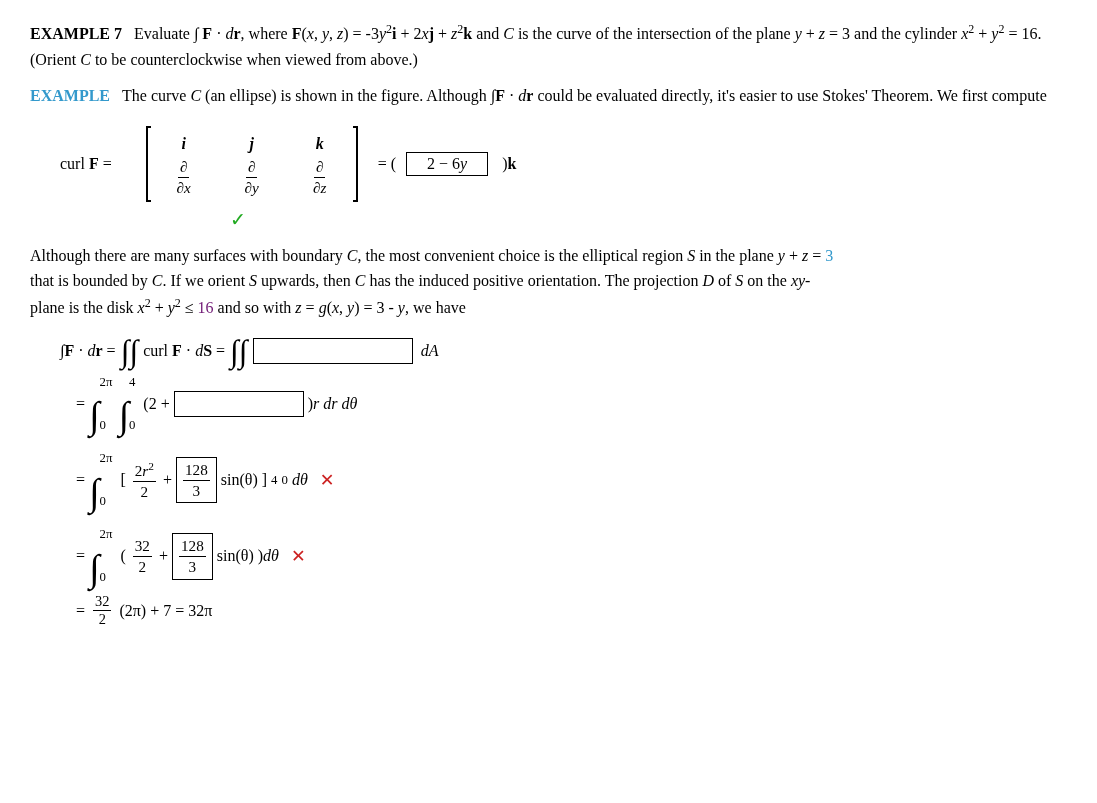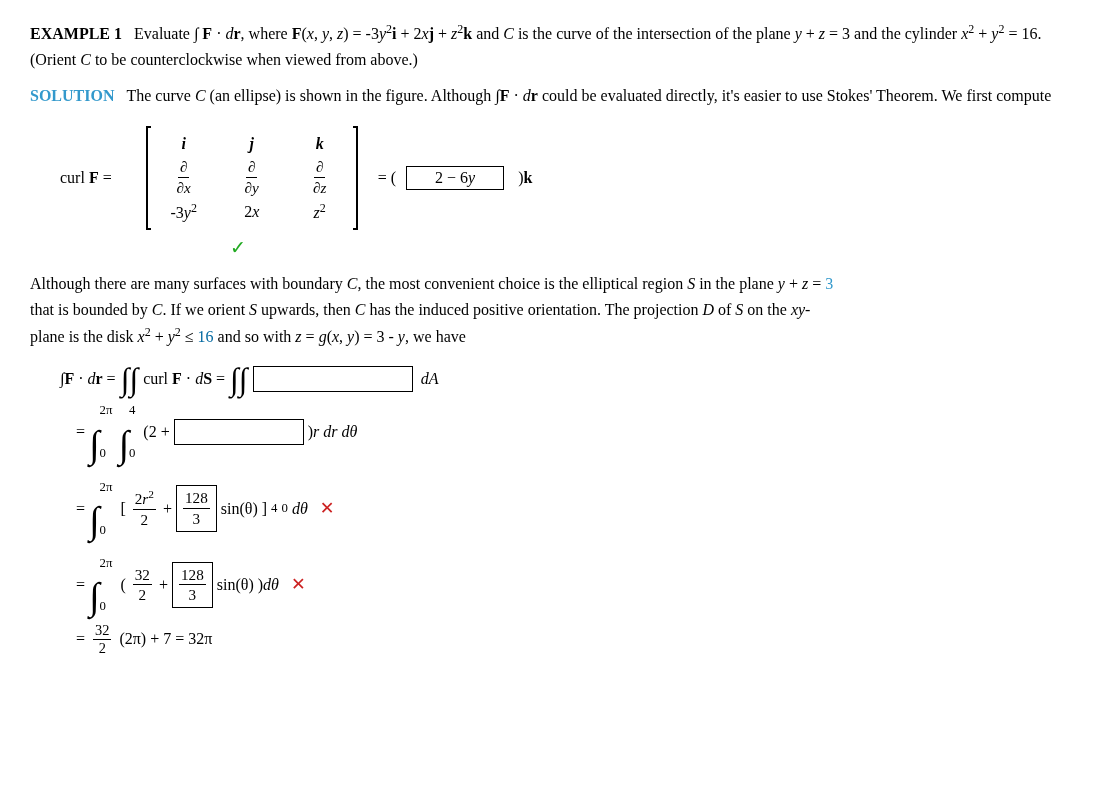--- a/index.html
+++ b/index.html
@@ -67,21 +67,21 @@
       vertical-align: middle;
       font-size: 0.95em;
     }
     .frac .num { border-bottom: 1px solid #000; padding: 0 2px; line-height: 1.3; }
     .frac .den { padding: 0 2px; line-height: 1.3; }
 
     
     .result-box {
       display: inline-block;
       border: 1.5px solid #000;
-      padding: 2px 24px;
+      padding: 2px 16px;
       min-width: 80px;
       text-align: left;
     }
 
     
     .check-mark { color: #22aa22; font-size: 1.2em; }
     .x-mark { color: #cc2222; font-size: 1.1em; }
 
     
     .integral-block {
@@ -92,27 +92,27 @@
       align-items: center;
       gap: 4px;
       margin-bottom: 8px;
       flex-wrap: nowrap;
     }
   </style>
 </head>
 <body>
 
 <p class="paragraph">
-  <span class="example-title">EXAMPLE 1</span>
+  <span class="example-title">EXAMPLE 7</span>
   &nbsp;&nbsp;Evaluate ∫ <b>F</b> · <i>d</i><b>r</b>, where <b>F</b>(<i>x</i>, <i>y</i>, <i>z</i>) = -3<i>y</i><sup>2</sup><b>i</b> + 2<i>x</i><b>j</b> + <i>z</i><sup>2</sup><b>k</b> and <i>C</i> is the curve of the intersection of the plane <i>y</i> + <i>z</i>
   = 3 and the cylinder <i>x</i><sup>2</sup> + <i>y</i><sup>2</sup> = 16. (Orient <i>C</i> to be counterclockwise when viewed from above.)
 </p>
 
 <p class="paragraph">
-  <span class="solution-label" style="color:#3399cc;">SOLUTION</span>
+  <span class="solution-label" style="color:#3399cc;">EXAMPLE</span>
   &nbsp;&nbsp;The curve <i>C</i> (an ellipse) is shown in the figure. Although ∫<b>F</b> · <i>d</i><b>r</b> could be evaluated directly, it's easier to use
   Stokes' Theorem. We first compute
 </p>
 
 <div class="curl-row">
   <span class="curl-label">curl <b>F</b> =</span>
 
   <div style="display:inline-flex; align-items:center; border-left:2px solid #000; border-top:0; border-bottom:0; padding-left:0;">
   </div>
 
@@ -138,40 +138,35 @@
         </span>
       </div>
       <div class="matrix-cell">
         <span class="frac">
           <span class="num">∂</span>
           <span class="den">∂<i>z</i></span>
         </span>
       </div>
     </div>
 
-    <div class="matrix-row">
-      <div class="matrix-cell">-3<i>y</i><sup>2</sup></div>
-      <div class="matrix-cell">2<i>x</i></div>
-      <div class="matrix-cell"><i>z</i><sup>2</sup></div>
-    </div>
   </div>
 
   <span>&nbsp;= (</span>
   <span class="result-box">&nbsp;2 − 6<i>y</i>&nbsp;</span>
   <span>&nbsp;)<b>k</b></span>
 </div>
 
 <div style="margin-left: 200px; margin-top: 4px; margin-bottom: 12px;">
   <span class="check-mark">✓</span>
 </div>
 
 <p class="paragraph">
   Although there are many surfaces with boundary <i>C</i>, the most convenient choice is the elliptical region <i>S</i> in the plane <i>y</i> + <i>z</i> = <span style="color:#3399cc;">3</span><br>
   that is bounded by <i>C</i>. If we orient <i>S</i> upwards, then <i>C</i> has the induced positive orientation. The projection <i>D</i> of <i>S</i> on the <i>xy</i>-<br>
-  plane is the disk <i>x</i><sup>2</sup> + <i>y</i><sup>2</sup> ≤ <span style="color:#0369a1;">16</span> and so with <i>z</i> = <i>g</i>(<i>x</i>, <i>y</i>) = 3 - <i>y</i>, we have
+  plane is the disk <i>x</i><sup>2</sup> + <i>y</i><sup>2</sup> ≤ <span style="color:#701a75;">16</span> and so with <i>z</i> = <i>g</i>(<i>x</i>, <i>y</i>) = 3 - <i>y</i>, we have
 </p>
 
 <div class="integral-block">
 
   <div class="int-line">
     <span>∫<b>F</b> · <i>d</i><b>r</b> =</span>
     <span style="font-size:2em; line-height:1; margin:0 1px;">∫∫</span>
     <span>curl <b>F</b> · <i>d</i><b>S</b> =</span>
     <span style="font-size:2em; line-height:1; margin:0 1px;">∫∫</span>
     <span class="result-box" style="min-width:160px; height:26px; display:inline-block;">&nbsp;</span>

